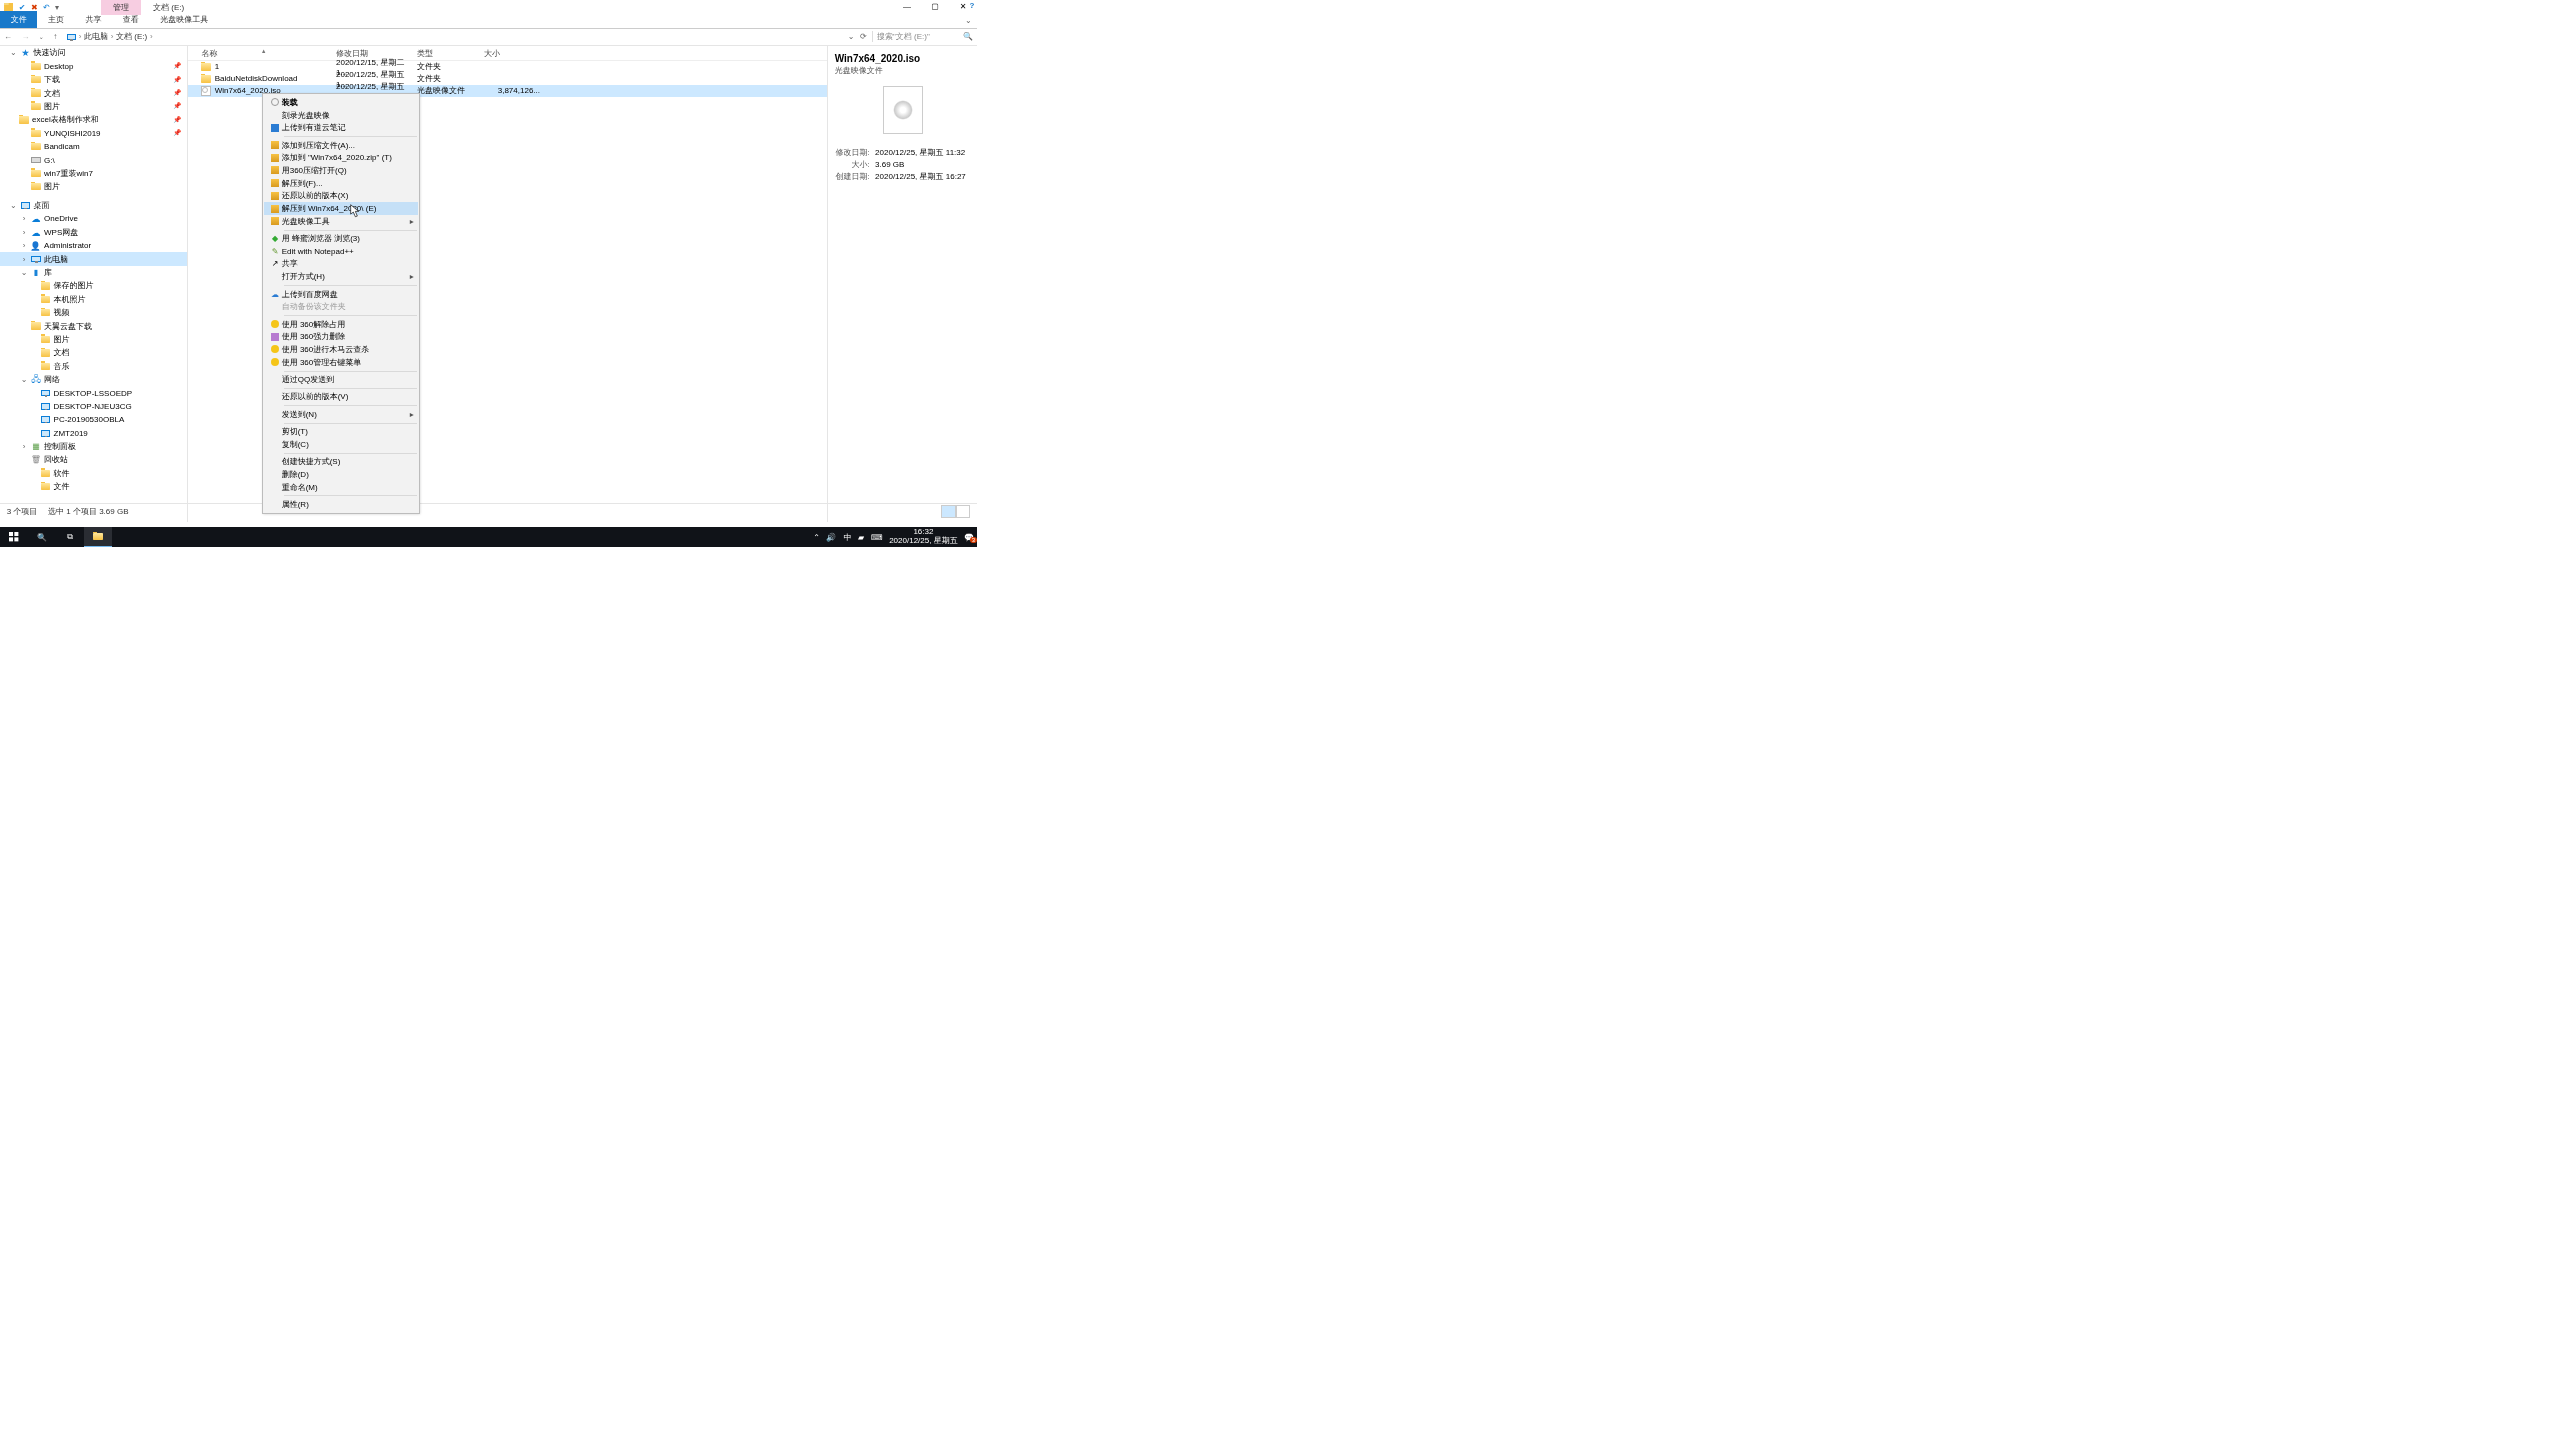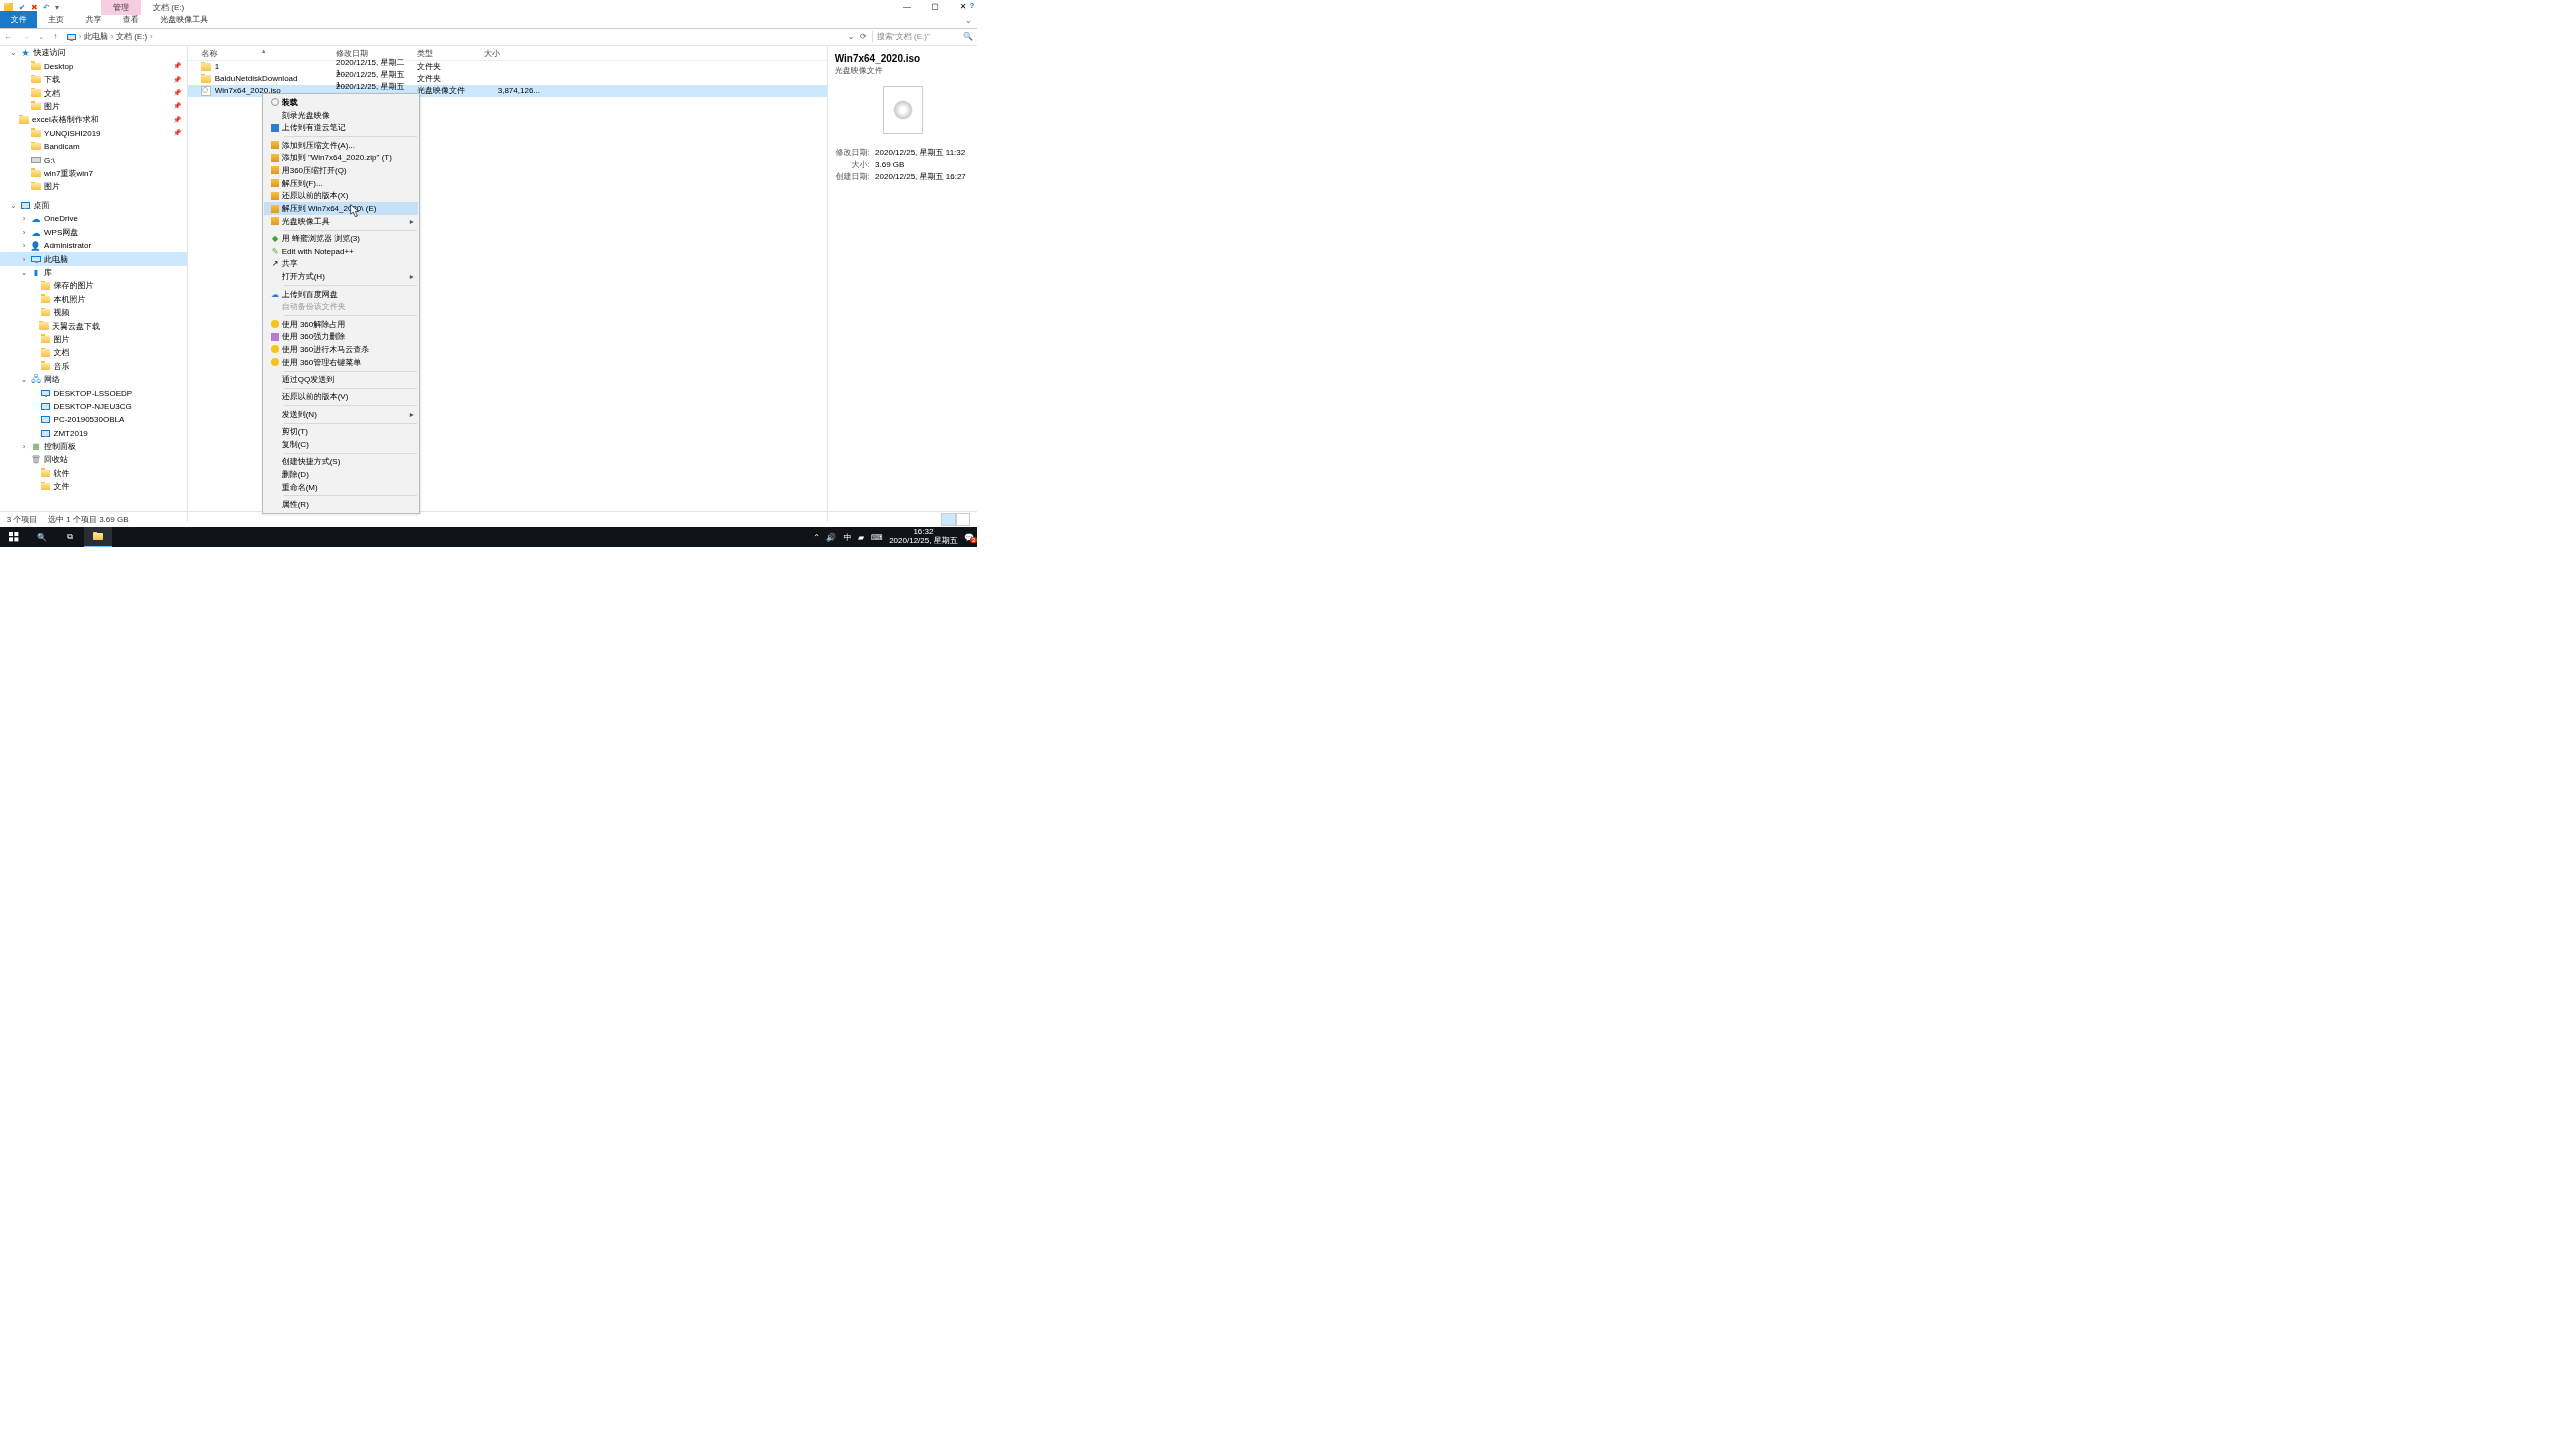--- a/index.html
+++ b/index.html
@@ -66,21 +66,21 @@
 
 .details { width:150px; border-left:0.7px solid #e5e5e5; padding:6.7px 6.7px; font-size:8px; }
 .details h2 { font-size:10px; font-weight:600; margin-bottom:1.3px; }
 .details .sub { color:#555; margin-bottom:6.7px; }
 .details .thumb { width:40px; height:48px; margin:9.4px auto 13.4px; border:0.7px solid #ccc; display:flex; align-items:center; justify-content:center; }
 .details .disc{width:20px;height:20px;border-radius:50%;background:radial-gradient(circle,#fff 20%,#ccc 60%,#fff 70%,#ccc);}
 .details .meta div{display:flex;gap:5.4px;line-height:12px;}
 .details .meta .k{color:#555;width:35px;text-align:right;}
 
 
-.status { position:absolute; bottom:20px; left:0; right:0; height:16px; display:flex; align-items:center; padding:0 6.7px; gap:10.7px; color:#333; border-top:0.7px solid #e5e5e5; }
+.status { position:absolute; bottom:28px; left:0; right:0; height:16px; display:flex; align-items:center; padding:0 6.7px; gap:10.7px; color:#333; border-top:0.7px solid #e5e5e5; }
 .status .views{margin-left:auto;display:flex;}
 .status .views div{width:14.8px;height:13.4px;border:0.7px solid #ccc;}
 .status .views .active{background:#cce8ff;}
 
 
 .ctx { position:absolute; left:262px; top:93px; width:158px; background:#f2f2f2; border:0.7px solid #bcbcbc; box-shadow:1.3px 1.3px 2.7px rgba(0,0,0,.2); padding:2px 1.3px; z-index:100; }
 .ctx .sep{height:0.7px;background:#d9d9d9;margin:2px 0.7px 2px 20px;}
 .ctx .mi{display:flex;align-items:center;height:12.7px;padding-left:4px;position:relative;}
 .ctx .mi.hover{background:#c5e0f7;}
 .ctx .mi .mico{width:13.4px;display:flex;align-items:center;justify-content:center;}
@@ -316,21 +316,21 @@
 
   </div>
       <div class="nav-item " style="padding-left:29.5px">
     <span class="exp"></span>
     <span class="ico">
           <span class="ico-folder"></span>
         </span>
     <span>视频</span>
 
   </div>
-      <div class="nav-item " style="padding-left:28px">
+      <div class="nav-item " style="padding-left:20px">
     <span class="exp"></span>
     <span class="ico">
           <span class="ico-folder"></span>
         </span>
     <span>天翼云盘下载</span>
 
   </div>
       <div class="nav-item " style="padding-left:29.5px">
     <span class="exp"></span>
     <span class="ico">

